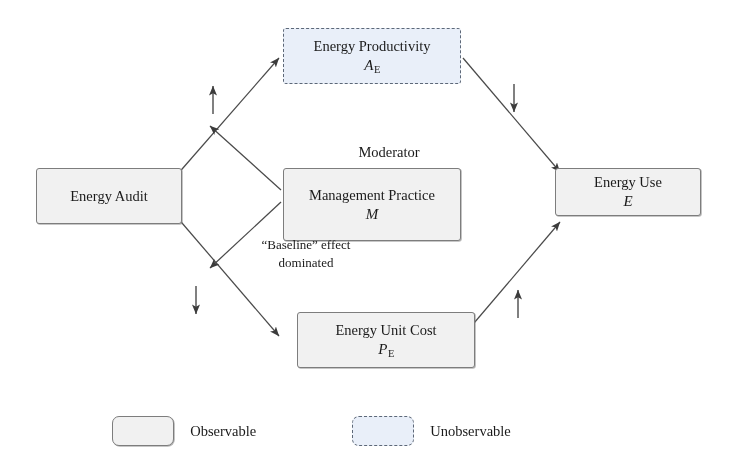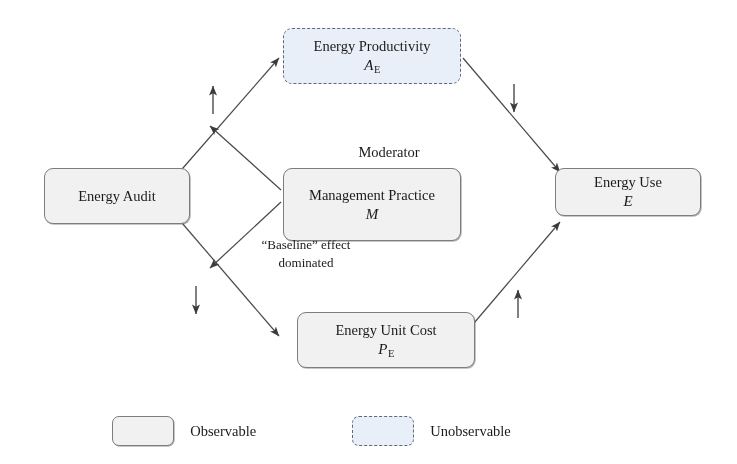--- a/index.html
+++ b/index.html
@@ -16,21 +16,21 @@
   .node{
     position:absolute;
     box-sizing:border-box;
     display:flex;
     flex-direction:column;
     align-items:center;
     justify-content:center;
     text-align:center;
     line-height:1.25;
     font-size:14.5px;
-    border-radius:9px;
+    border-radius:3px;
   }
   .node.observable{
     background:#f1f1f1;
     border:1.4px solid #7d7d7d;
     box-shadow:0.8px 0.8px 0 rgba(120,120,120,0.55);
   }
   .node.unobservable{
     background:#e9eff9;
     border:1.6px dashed #5d6878;
   }
@@ -41,21 +41,21 @@
   }
   .node .sym sub{
     font-style:normal;
     font-size:10.5px;
     vertical-align:baseline;
     position:relative;
     top:2.5px;
     left:0.5px;
   }
 
-  #node-energy-audit{left:44px;top:168px;width:146px;height:56px;}
+  #node-energy-audit{left:36px;top:168px;width:146px;height:56px;}
   #node-energy-productivity{left:283px;top:28px;width:178px;height:56px;}
   #node-management-practice{left:283px;top:168px;width:178px;height:73px;}
   #node-energy-unit-cost{left:297px;top:312px;width:178px;height:56px;}
   #node-energy-use{left:555px;top:168px;width:146px;height:48px;}
 
   .caption{
     position:absolute;
     font-size:14.5px;
     text-align:center;
     white-space:nowrap;

